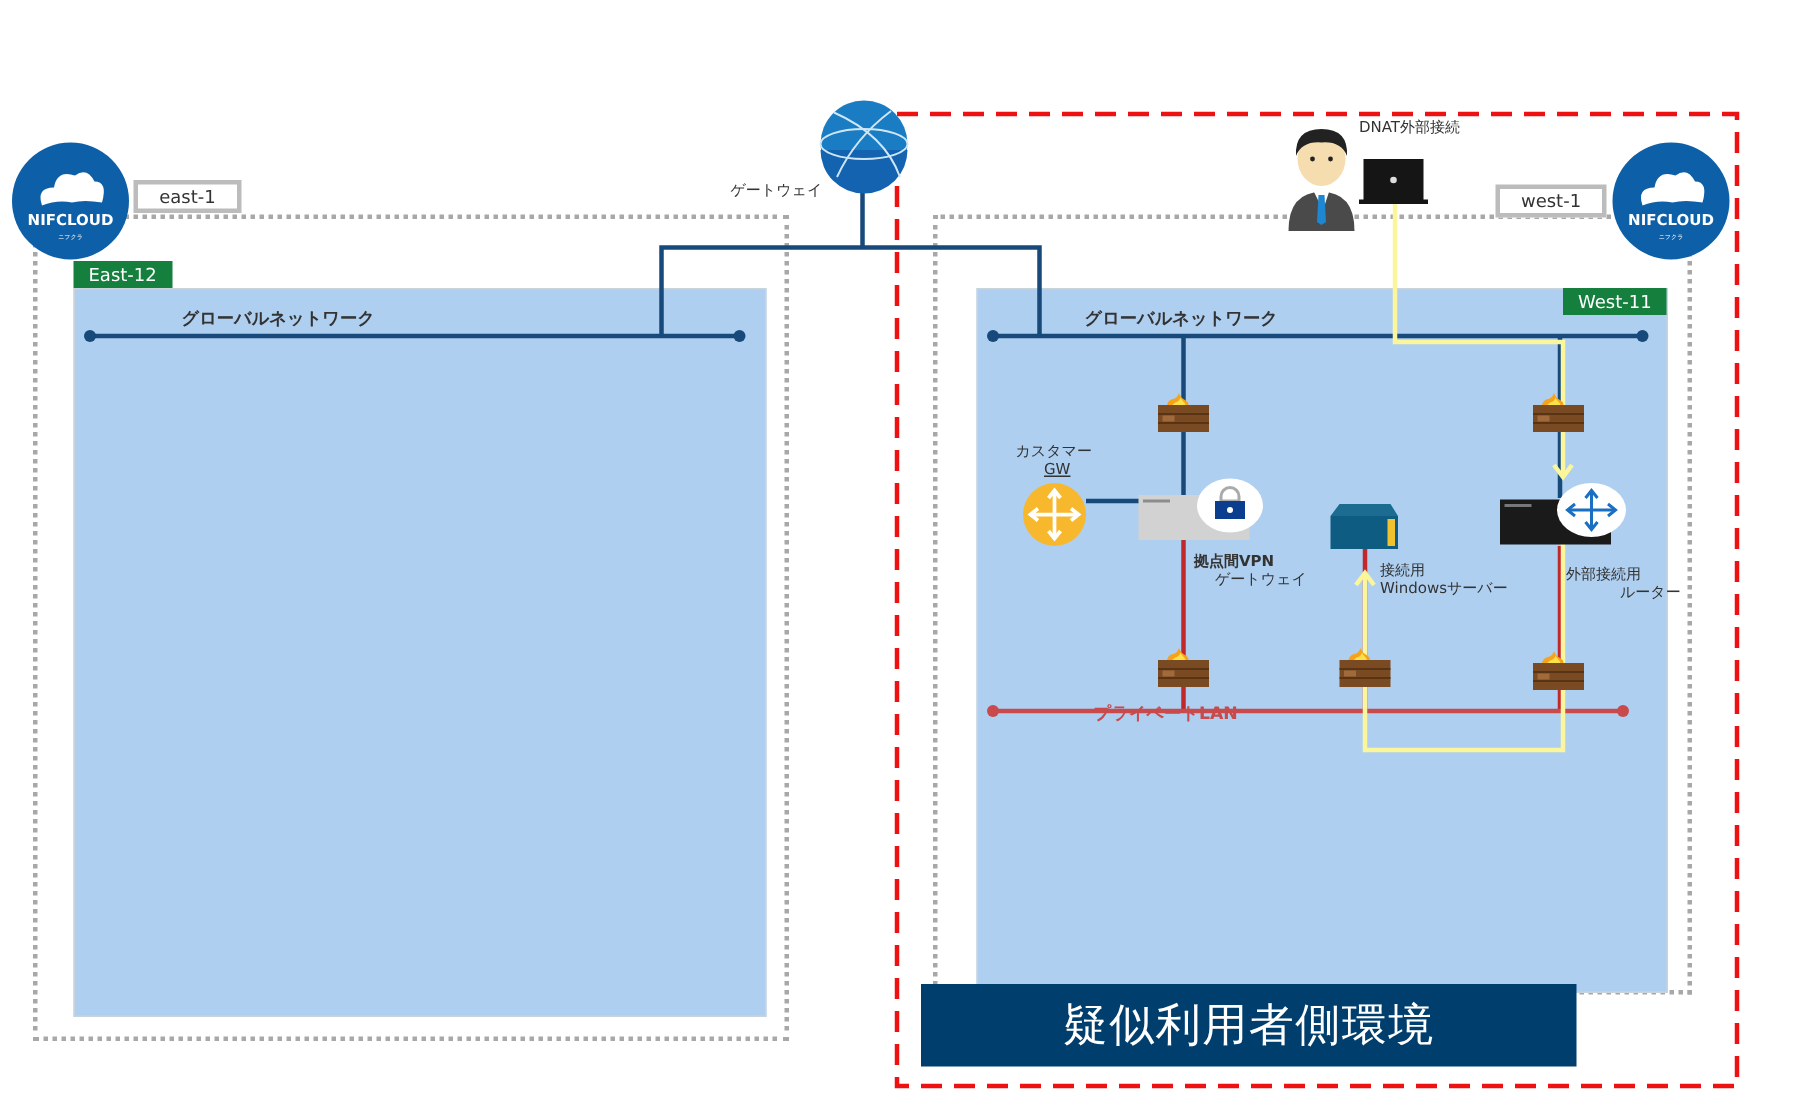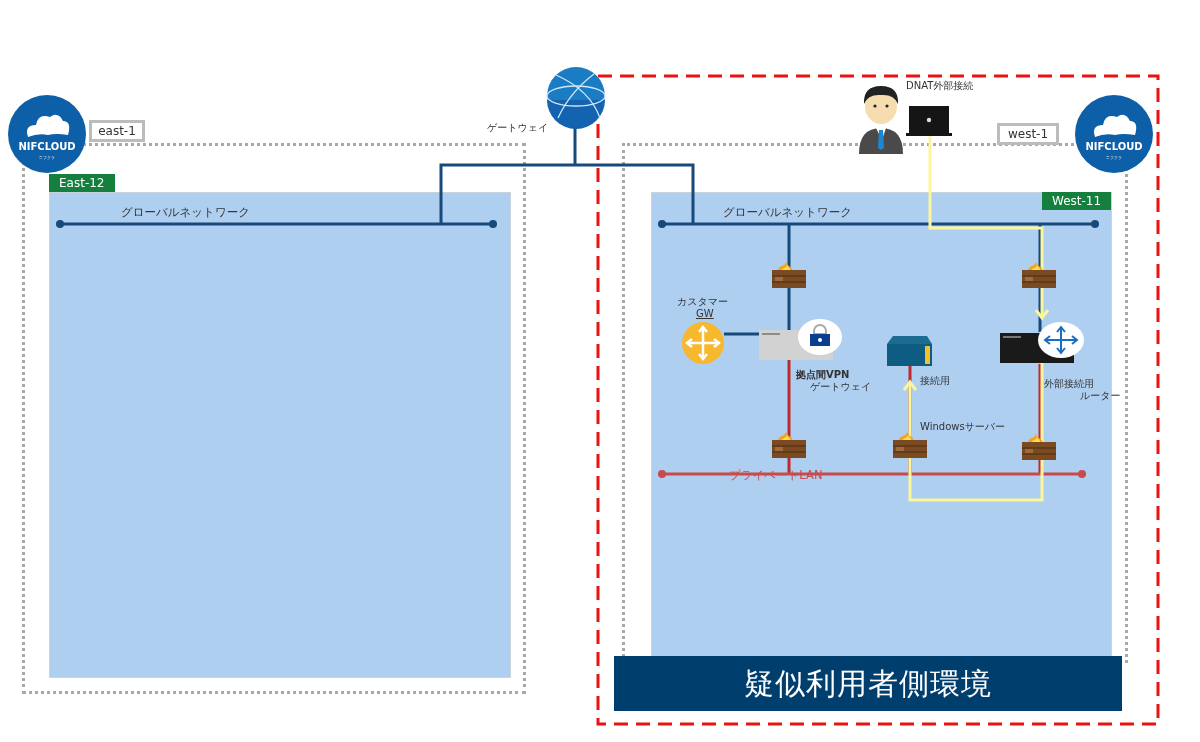--- a/index.html
+++ b/index.html
@@ -2,37 +2,37 @@
 <html><head>
 <meta charset="utf-8">
 <style>
   html, body { margin:0; padding:0; background:#ffffff; }
   body { width:1200px; height:742px; position:relative; overflow:hidden; font-family:"DejaVu Sans", sans-serif; }
   .region-outer { position:absolute; border:3px dotted #a8a8a8; box-sizing:border-box; }
   .zone { position:absolute; background:#aecff0; border:1px solid #c9d3dc; box-sizing:border-box; }
   .zone-tab { position:absolute; background:#15803d; color:#ffffff; font-size:12px; line-height:18px; padding:0 10px; }
   .region-label { position:absolute; background:#ffffff; border:3px solid #bcbcbc; font-size:12px; color:#333; text-align:center; line-height:16px; box-sizing:border-box; }
   .txt { position:absolute; font-size:10px; color:#333; line-height:12px; white-space:nowrap; }
-  .netlabel { position:absolute; font-size:11.5px; font-weight:normal; color:#333; white-space:nowrap; }
-  .banner { position:absolute; left:614px; top:656px; width:508px; height:55px; background:#003e6e; color:#ffffff; font-size:30px; text-align:center; line-height:55px; letter-spacing:1px; }
+  .netlabel { position:absolute; font-size:11.5px; font-weight:bold; color:#333; white-space:nowrap; }
+  .banner { position:absolute; left:614px; top:656px; width:437px; height:55px; background:#003e6e; color:#ffffff; font-size:30px; text-align:center; line-height:55px; letter-spacing:1px; }
   svg.overlay { position:absolute; left:0; top:0; }
   .cloudlogo { position:absolute; width:78px; height:78px; border-radius:50%; background:#0d5fa8; }
 </style>
 </head>
 <body>
 
 <div class="region-outer" style="left:22px;top:143px;width:504px;height:551px;"></div>
 <div class="zone" style="left:49px;top:192px;width:462px;height:486px;"></div>
 <div class="zone-tab" style="left:49px;top:174px;">East-12</div>
-<div class="region-label" style="left:89px;top:120px;width:56px;height:22px;">east-1</div>
+<div class="region-label" style="left:89px;top:120px;width:72px;height:22px;">east-1</div>
 
 <div class="region-outer" style="left:622px;top:143px;width:506px;height:520px;"></div>
 <div class="zone" style="left:651px;top:192px;width:461px;height:470px;"></div>
 <div class="zone-tab" style="left:1042px;top:192px;">West-11</div>
-<div class="region-label" style="left:997px;top:123px;width:62px;height:22px;">west-1</div>
+<div class="region-label" style="left:997px;top:123px;width:74px;height:22px;">west-1</div>
 
 <svg class="overlay" width="1200" height="742">
 
   <rect x="598" y="76" width="560" height="648" fill="none" stroke="#ee1111" stroke-width="3" stroke-dasharray="14,8"></rect>
 
   <line x1="575" y1="120" x2="575" y2="165" stroke="#17497a" stroke-width="3"></line>
   <polyline points="441,225 441,165 693,165 693,225" fill="none" stroke="#17497a" stroke-width="3"></polyline>
 
   <line x1="60" y1="224" x2="493" y2="224" stroke="#17497a" stroke-width="3"></line>
   <circle cx="60" cy="224" r="4" fill="#17497a"></circle>
@@ -184,18 +184,18 @@
 <div class="netlabel" style="left:723px;top:205px;">グローバルネットワーク</div>
 <div class="netlabel" style="left:729px;top:468px;color:#c84a4a;">プライベートLAN</div>
 
 <div class="txt" style="left:677px;top:296px;">カスタマー</div>
 <div class="txt" style="left:696px;top:308px;text-decoration:underline;">GW</div>
 
 <div class="txt" style="left:796px;top:369px;font-weight:bold;">拠点間VPN</div>
 <div class="txt" style="left:810px;top:381px;">ゲートウェイ</div>
 
 <div class="txt" style="left:920px;top:375px;">接続用</div>
-<div class="txt" style="left:920px;top:387px;margin-top:34px;">Windowsサーバー</div>
+<div class="txt" style="left:920px;top:387px;">Windowsサーバー</div>
 
 <div class="txt" style="left:1044px;top:378px;">外部接続用</div>
 <div class="txt" style="left:1044px;top:390px;padding-left:36px;">ルーター</div>
 
 <div class="banner">疑似利用者側環境</div>
 
 </body></html>

